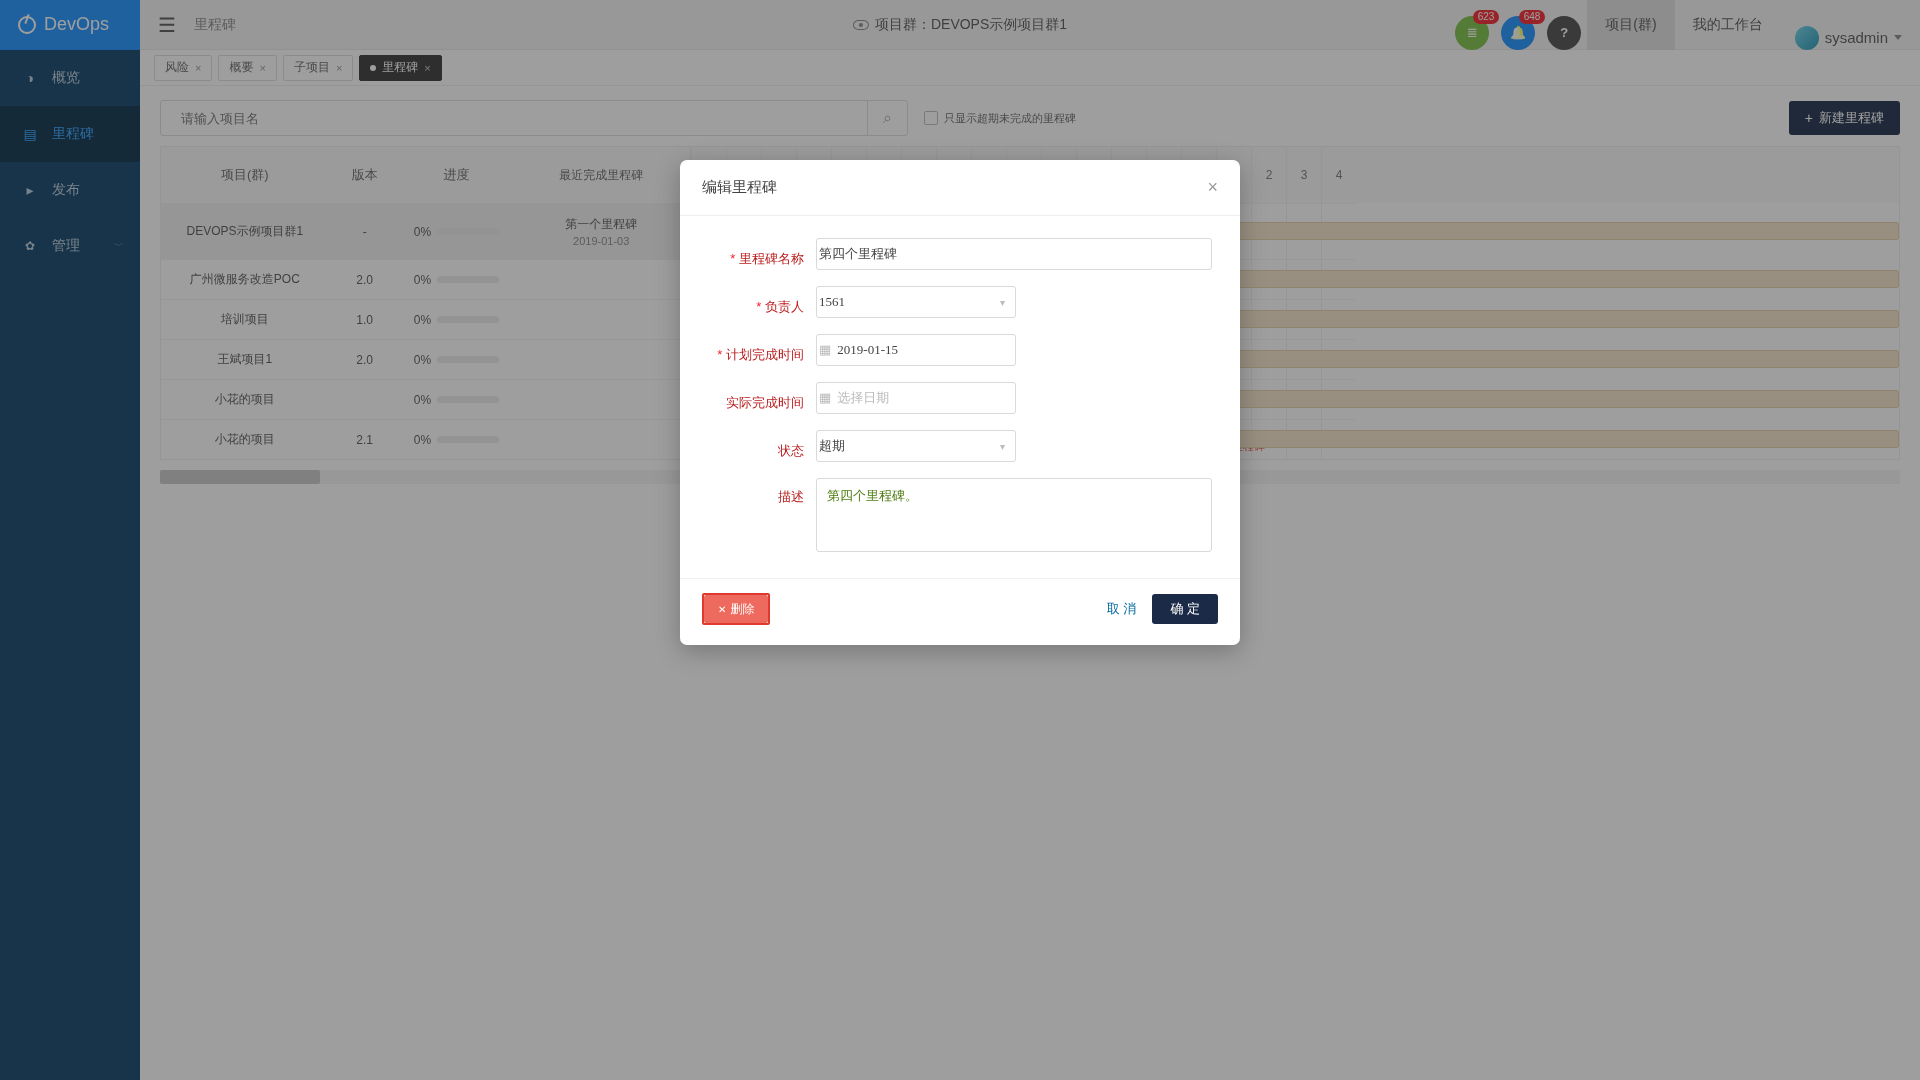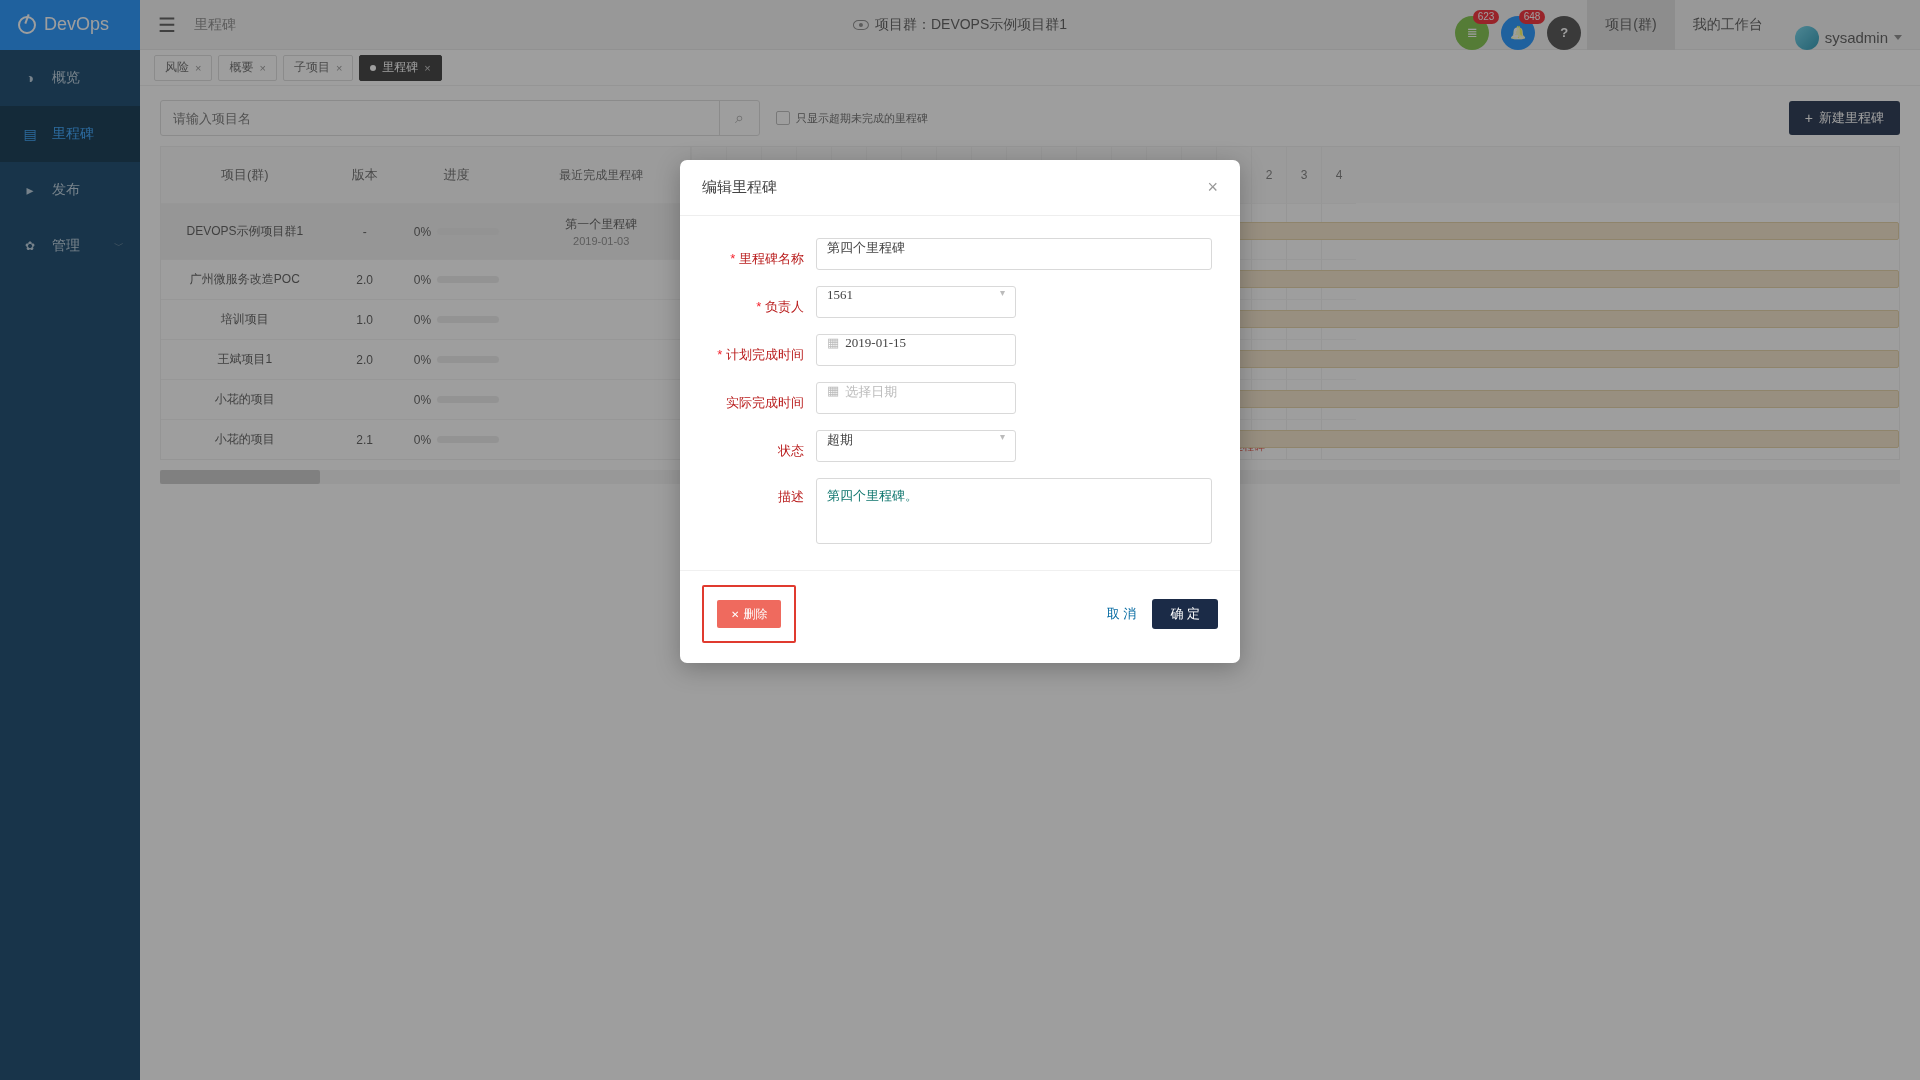--- a/index.html
+++ b/index.html
@@ -40,21 +40,21 @@
 
   
   .main { position: absolute; top: 50px; left: 140px; right: 0; bottom: 0; background: #fff; }
   .tabstrip { height: 36px; display: flex; align-items: center; padding-left: 14px; gap: 6px; border-bottom: 1px solid #eee; }
   .tab { height: 26px; border: 1px solid #ddd; display: flex; align-items: center; padding: 0 10px; font-size: 12px; color: #666; background: #fff; border-radius: 2px; gap: 6px; }
   .tab.on { background: #333; color: #fff; border-color: #333; }
   .tab .dot { width: 6px; height: 6px; border-radius: 50%; background: #fff; display: inline-block; }
   .tab .x { font-size: 11px; color: inherit; opacity: .7; }
 
   .toolbar { display: flex; align-items: center; padding: 14px 20px 10px; gap: 16px; }
-  .search { width: 600px; height: 36px; border: 1px solid #ddd; border-radius: 3px; display: flex; align-items: center; }
+  .search { width: 748px; height: 36px; border: 1px solid #ddd; border-radius: 3px; display: flex; align-items: center; padding-left: 8px; }
   .search input { flex: 1; border: none; outline: none; padding: 0 12px; font-size: 13px; color: #555; background: transparent; }
   .search .sbtn { width: 40px; height: 100%; border-left: 1px solid #ddd; display: flex; align-items: center; justify-content: center; color: #aaa; }
   .chk { display: flex; align-items: center; gap: 6px; color: #666; font-size: 11px; }
   .chk-box { width: 14px; height: 14px; border: 1px solid #bbb; border-radius: 2px; }
   .btn-primary { margin-left: auto; height: 34px; background: #1b2b47; color: #fff; border: none; border-radius: 3px; padding: 0 16px; font-size: 13px; display: flex; align-items: center; gap: 6px; }
 
   .content-row { display: flex; padding: 0 20px; }
   .left-table { width: 530px; border: 1px solid #eee; border-right: none; }
   .thead, .trow { display: flex; align-items: center; }
   .thead { height: 56px; background: #fafafa; color: #666; font-size: 13px; }
@@ -86,28 +86,28 @@
   
   .overlay { position: absolute; inset: 0; background: rgba(40,40,40,0.45); display: flex; align-items: flex-start; justify-content: center; padding-top: 160px; }
   .modal { width: 560px; background: #fff; border-radius: 7px; box-shadow: 0 6px 24px rgba(0,0,0,.25); }
   .modal-hd { height: 56px; display: flex; align-items: center; padding: 0 22px; border-bottom: 1px solid #eee; font-size: 15px; color: #444; }
   .modal-close { margin-left: auto; color: #999; font-size: 18px; cursor: pointer; }
   .modal-bd { padding: 22px 28px 10px; }
   .frow { display: flex; align-items: center; margin-bottom: 16px; }
   .frow.top { align-items: flex-start; }
   .flabel { width: 108px; text-align: right; color: #b91c1c; font-size: 13px; padding-right: 12px; margin-top: 10px; }
   .req::before { content: "* "; color: #f5222d; }
-  .finput, .fselect, .fdate { flex: 1; max-width: 400px; height: 32px; border: 1px solid #d9d9d9; border-radius: 3px; padding: 0 10px; font-size: 13px; color: #444; display: flex; position: relative; background: #fff; }
+  .finput, .fselect, .fdate { flex: 1; max-width: 400px; height: 32px; border: 1px solid #d9d9d9; border-radius: 3px; padding: 0 2px; font-size: 13px; color: #444; display: flex; align-items: center; position: relative; background: #fff; }
   .fselect, .fdate { max-width: 200px; font-family: Liberation Serif, serif; }
   .fselect .sel-caret { position: absolute; right: 10px; color: #bbb; font-size: 10px; }
   .fdate .cal-ico { color: #bbb; margin-right: 6px; font-size: 13px; }
   .fdate.placeholder { color: #bbb; }
-  .ftext { flex: 1; max-width: 400px; height: 66px; border: 1px solid #d9d9d9; border-radius: 3px; padding: 8px 10px; font-size: 13px; color: #0f766e; resize: none; }
+  .ftext { flex: 1; max-width: 400px; height: 74px; border: 1px solid #d9d9d9; border-radius: 3px; padding: 8px 10px; font-size: 13px; color: #4d7c0f; resize: none; }
   .modal-ft { display: flex; align-items: center; padding: 14px 22px 20px; border-top: 1px solid #f0f0f0; }
-  .btn-del-wrap { border: 2px solid #e03a2f; padding: 13px; border-radius: 2px; }
+  .btn-del-wrap { border: 2px solid #e03a2f; padding: 0; border-radius: 2px; }
   .btn-del { background: #ef6a5e; color: #fff; border: none; height: 28px; padding: 0 14px; font-size: 12px; border-radius: 2px; display: flex; align-items: center; gap: 4px; }
   .m-spacer { flex: 1; }
   .btn-cancel { background: transparent; border: none; color: #0369a1; font-size: 13px; padding: 0 16px; height: 30px; }
   .btn-ok { background: #1b2b47; color: #fff; border: none; height: 30px; padding: 0 18px; font-size: 13px; border-radius: 3px; }
 
   .doc-ico::before { content: "≣"; }
   .bell-ico::before { content: "🔔"; font-size: 13px; filter: brightness(5); }
   .q-ico::before { content: "?"; font-weight: bold; }
   .mag-ico::before { content: "⌕"; font-size: 16px; }
   .plus-ico::before { content: "+"; font-size: 14px; }

